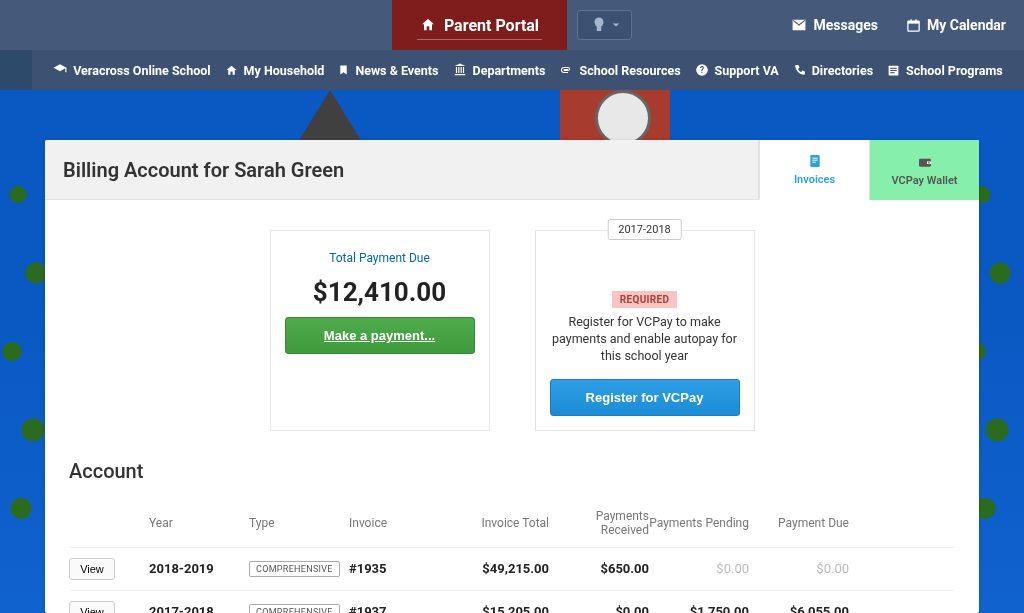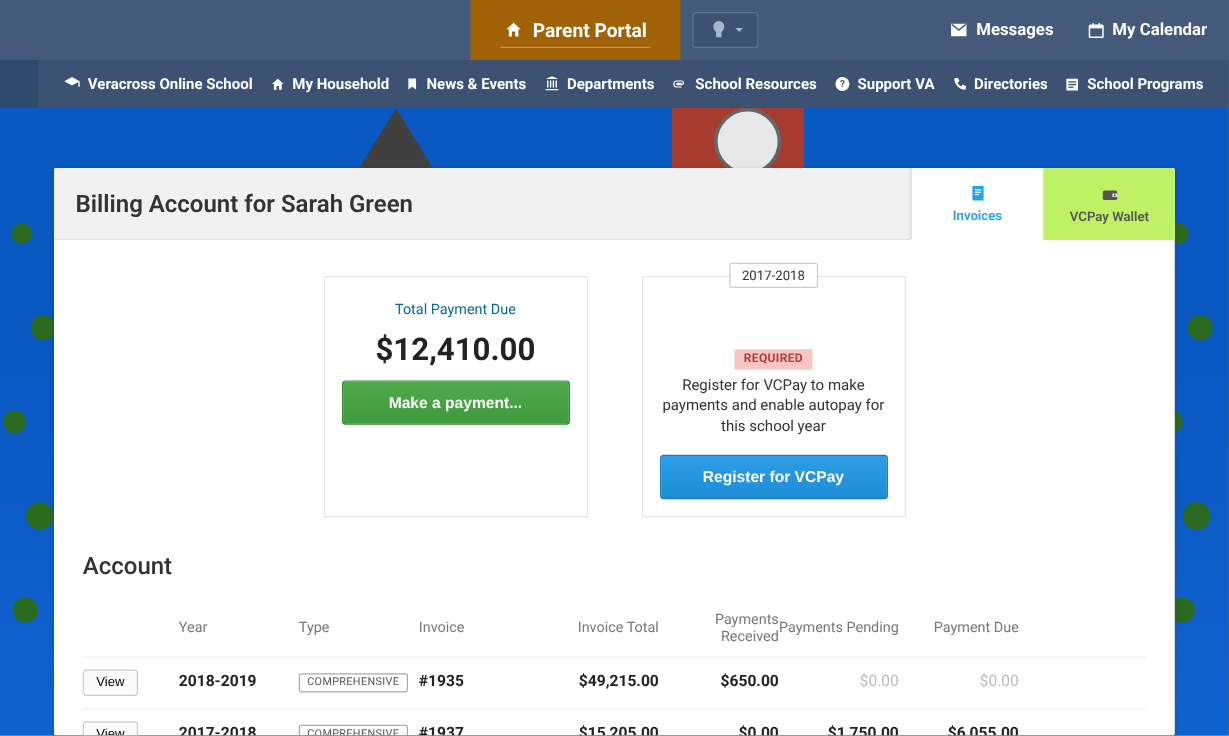--- a/index.html
+++ b/index.html
@@ -22,21 +22,21 @@
   }
   .portal-title-wrap {
     display: flex;
     align-items: center;
     gap: 8px;
     color: #fff;
     font-weight: 700;
     font-size: 16px;
     padding: 0 28px;
     height: 50px;
-    background: #a16207;
+    background: #7f1d1d;
     border-bottom: 0;
     position: relative;
   }
   .portal-title-wrap::after{
     content:"";
     position:absolute;
     bottom:10px;
     left:25px; right:25px;
     height:1px;
     background: rgba(255,255,255,0.35);
@@ -165,21 +165,21 @@
     width: 110px;
     display: flex;
     flex-direction: column;
     align-items: center;
     justify-content: center;
     gap: 4px;
     font-size: 11px;
     font-weight: 600;
     border-left: 1px solid #e2e2e2;
     cursor: pointer;
-    background: #bef264;
+    background: #86efac;
     color: #555;
   }
   .tab.active {
     background: #fff;
     color: #27a1e8;
     border-bottom: 1px solid #fff;
     box-shadow: -1px 0 0 #e2e2e2, 1px 0 0 #e2e2e2;
   }
   .tab svg { width: 18px; height: 16px; }
   .tab.active svg { fill: #27a1e8; }
@@ -228,21 +228,21 @@
     margin-top: 14px;
     width: 100%;
     padding: 10px 0;
     border: none;
     border-radius: 3px;
     font-size: 13px;
     font-weight: 700;
     color: #fff;
     cursor: pointer;
   }
-  .btn-green { background: linear-gradient(#4fab4b,#3e9a3a); border:1px solid #368a32;}
+  .btn-green { background: linear-gradient(#4fab4b,#3e9a3a); border:1px solid #368a32;text-decoration:underline;}
   .btn-blue { background: linear-gradient(#2e9fe6,#1c8cd6); border:1px solid #187ec2;}
 
   .section-title {
     font-size: 20px;
     font-weight: 500;
     color: #333;
     padding: 8px 24px 2px;
   }
 
   .grid {

